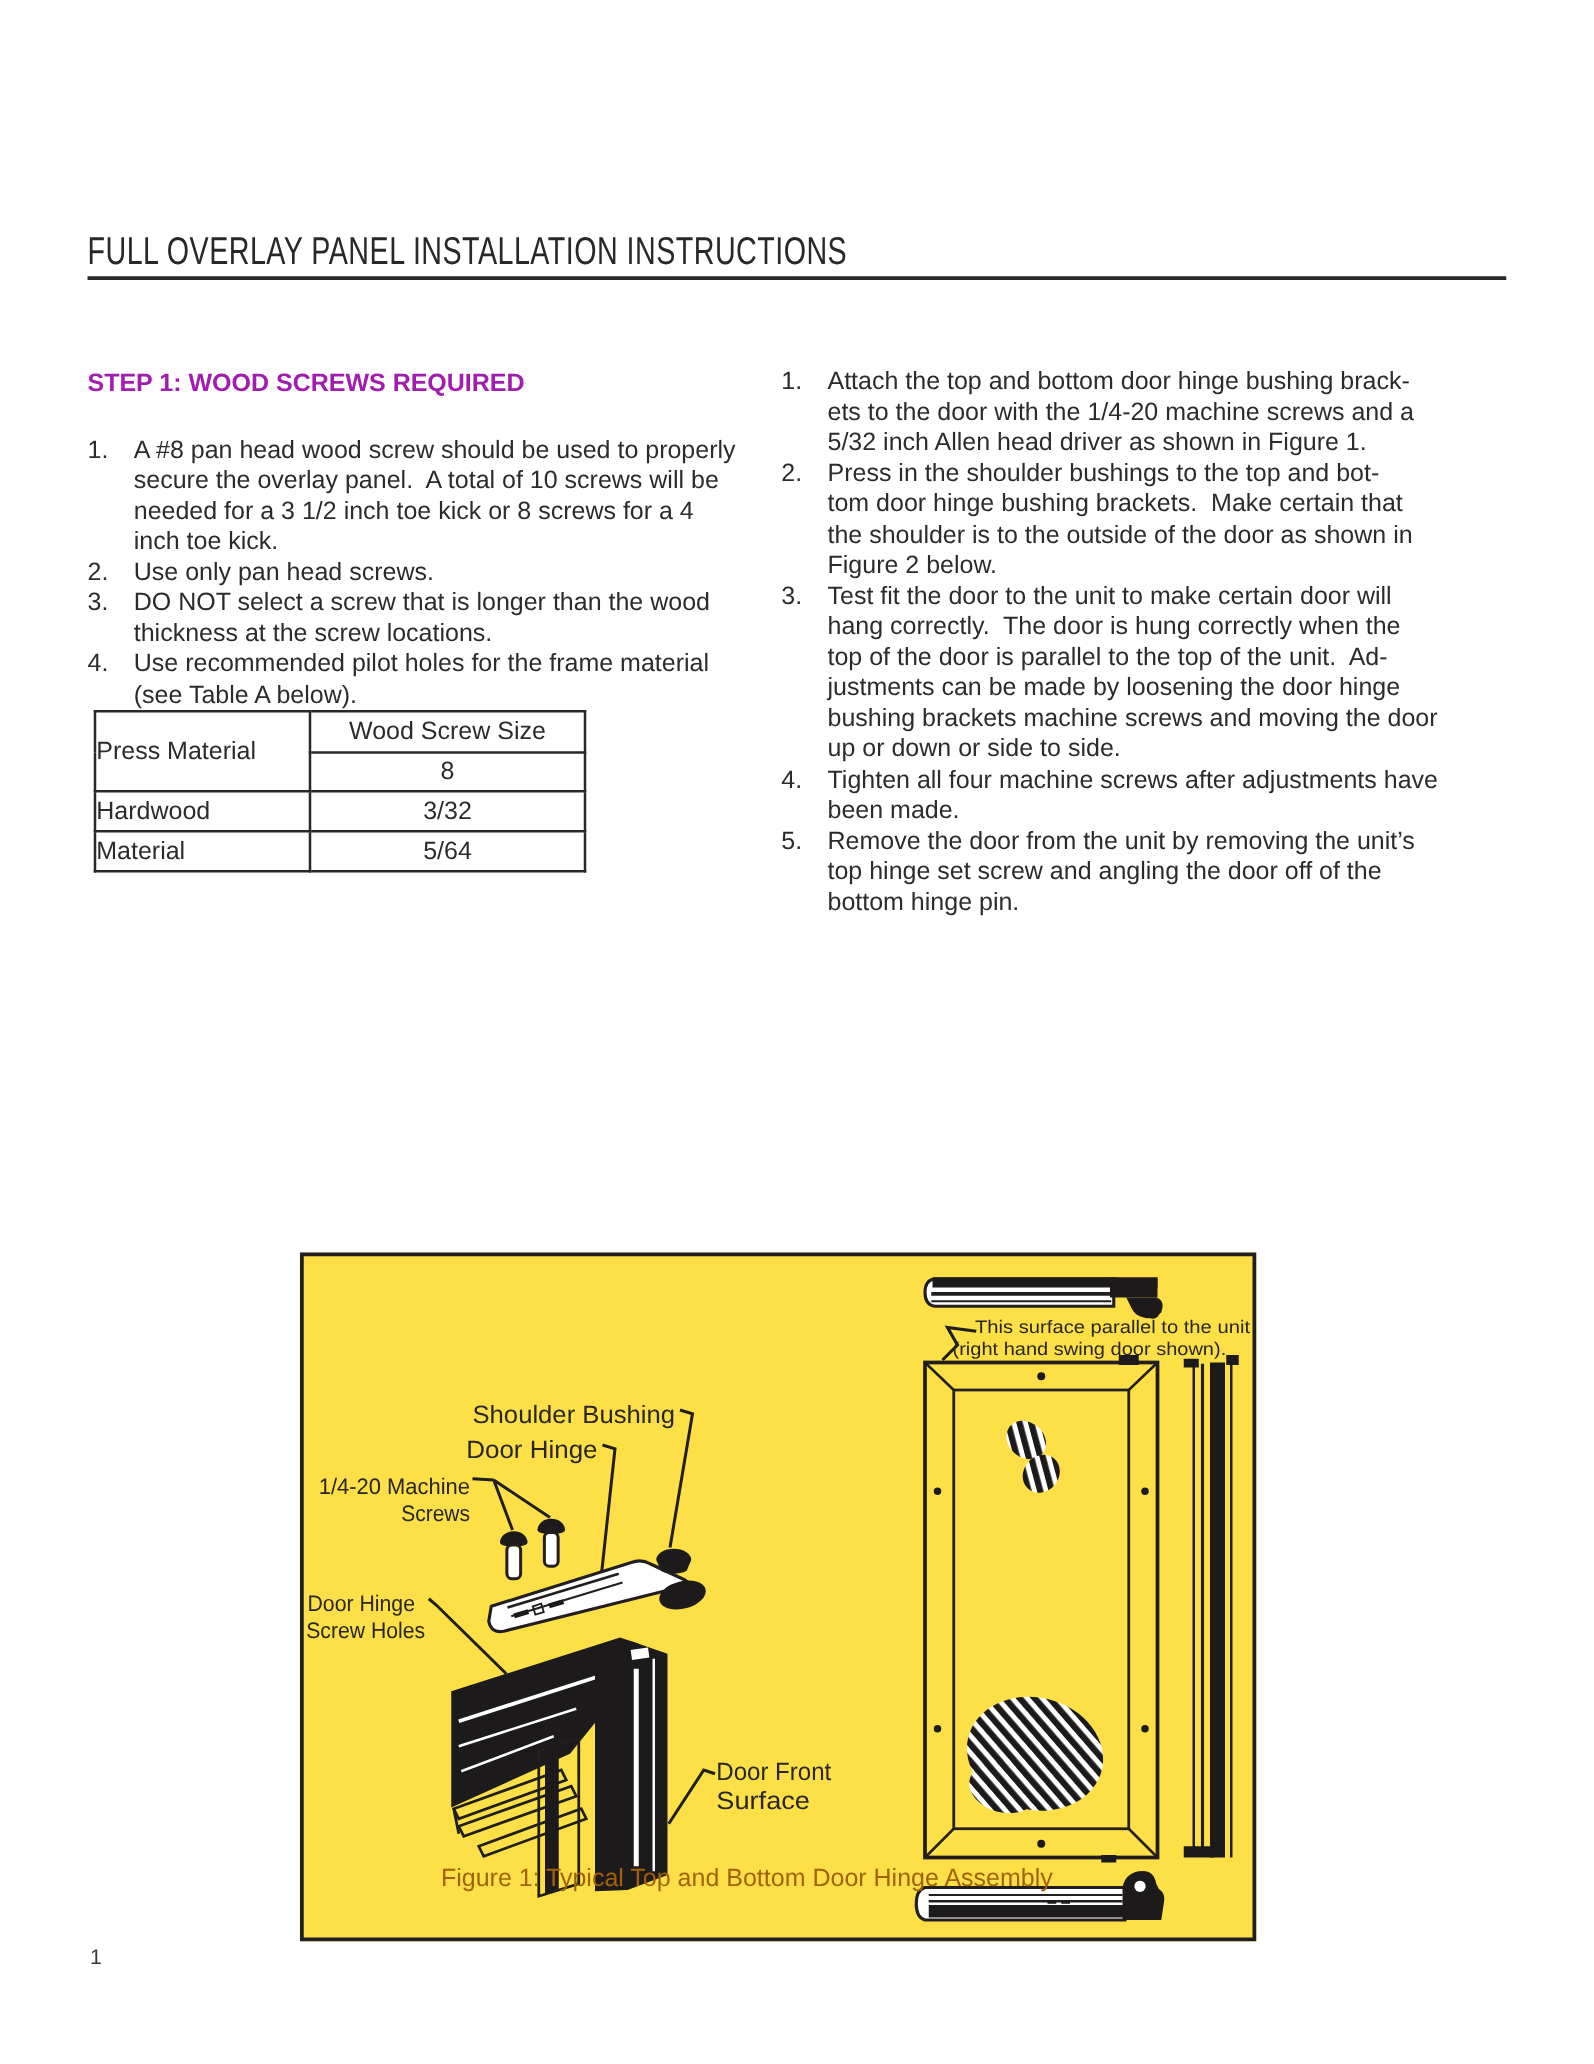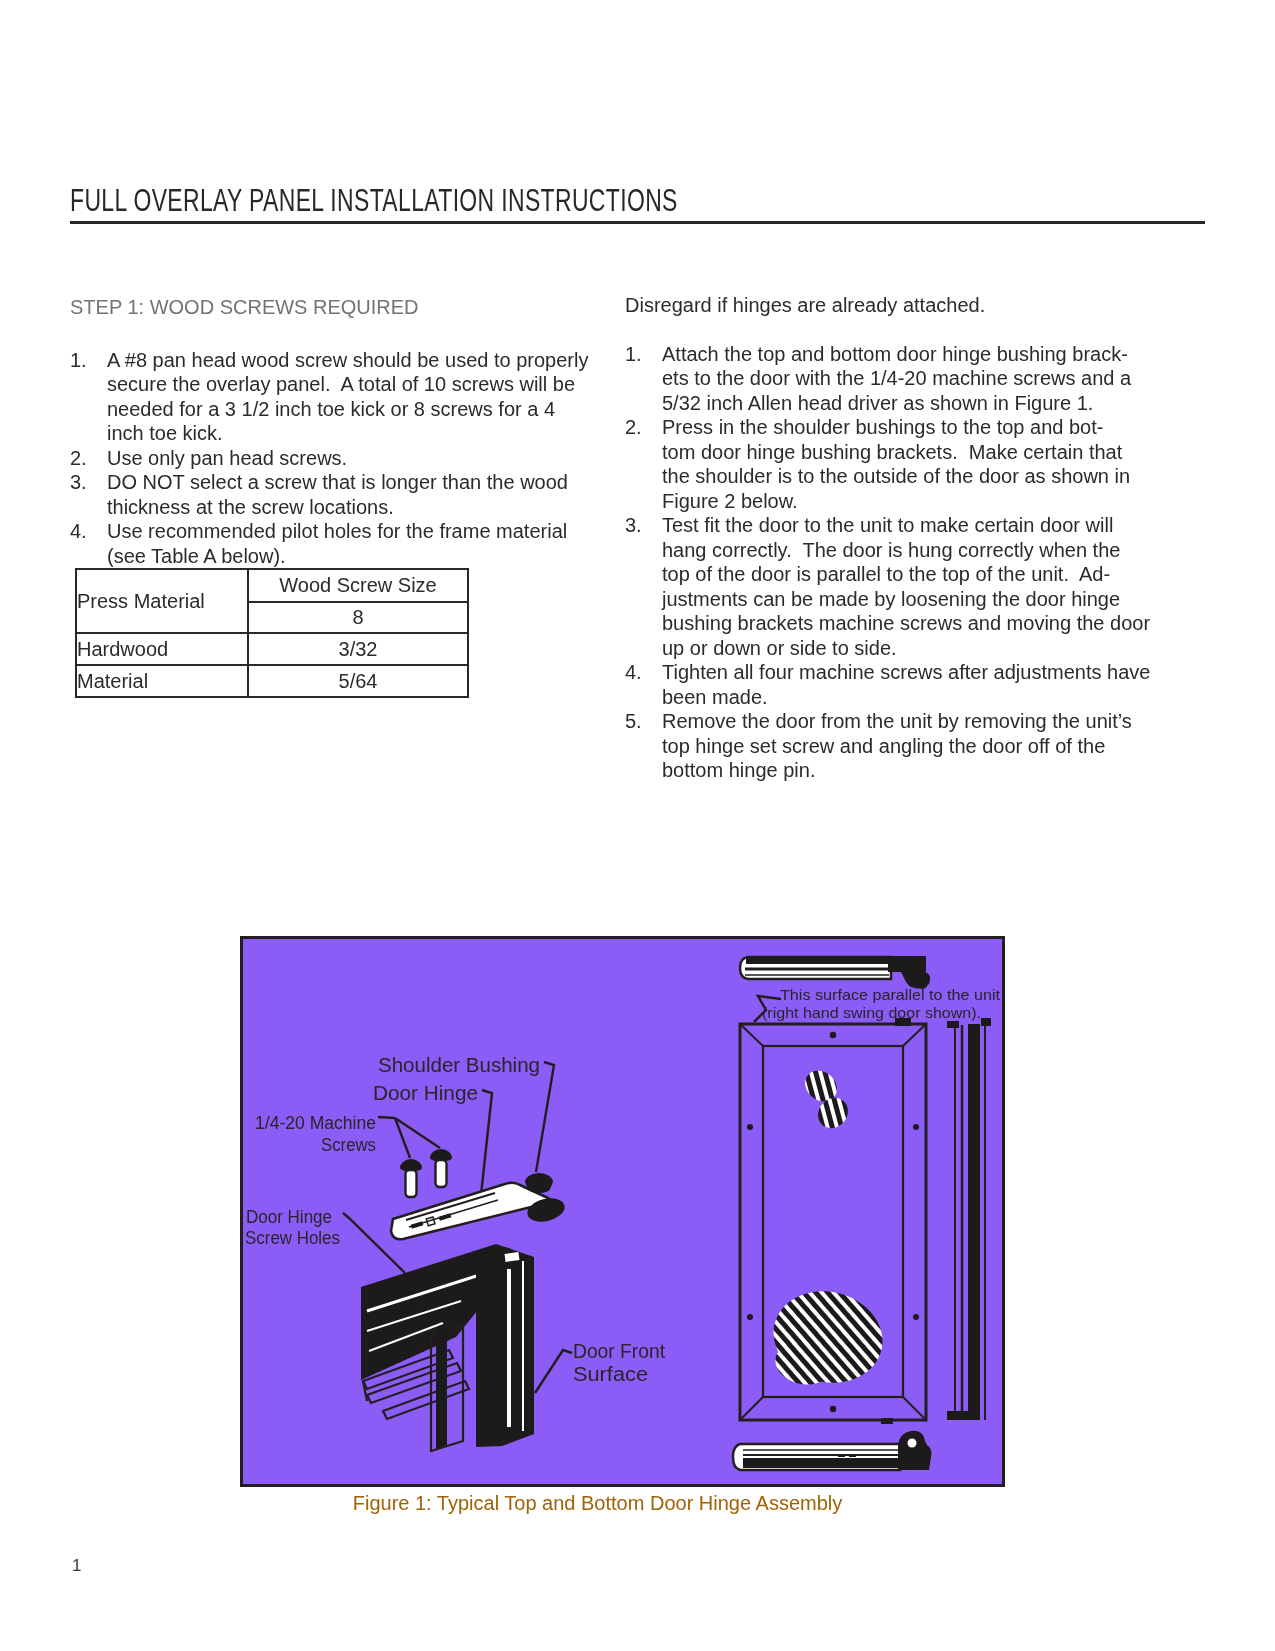--- a/index.html
+++ b/index.html
@@ -3,34 +3,34 @@
 <meta charset="utf-8">
 <style>
   html,body{margin:0;padding:0;background:#ffffff;}
   body{width:1275px;height:1651px;position:relative;font-family:"Liberation Sans",sans-serif;color:#2b2727;overflow:hidden;}
   .page{position:absolute;inset:0;background:#fff;}
   .title{position:absolute;left:70px;top:183px;margin:0;font-size:31px;font-weight:400;white-space:nowrap;letter-spacing:0.5px;transform:scaleX(0.74);transform-origin:left center;color:#2b2728;}
   .rule{position:absolute;left:70px;top:221px;width:1135px;height:3px;background:#2b2728;}
   .col{position:absolute;top:293px;font-size:20px;line-height:24.5px;color:#2e2a2b;}
   .col-left{left:70px;width:548px;}
   .col-right{left:625px;width:580px;}
-  .step-heading{margin:0 0 26px 0;font-size:20px;font-weight:normal;line-height:28.5px;white-space:pre-line;color:#737373;}
+  .step-heading{margin:0 0 26px 0;font-size:20px;font-weight:bold;line-height:28.5px;white-space:pre-line;color:#a21caf;}
   .intro{margin:0 0 24px 0;white-space:pre-wrap;}
   .li{display:flex;}
   .li .num{flex:none;width:37px;}
   .li .body{flex:1;white-space:pre-wrap;}
   .table-cap{margin-top:31px;margin-bottom:9px;}
   table.pilot{border-collapse:collapse;margin-left:5px;width:388px;table-layout:fixed;}
   table.pilot td{border:2.5px solid #2b2728;font-size:20px;padding:0;}
   td.c1{width:170px;padding-left:9px;text-align:left;}
   td.c2{width:218px;text-align:center;}
   tr.hr1 td{height:31px;}
   tr.hr2 td{height:29px;}
   tr.dr td{height:30px;margin-left:35px;}
-  .figure-box{position:absolute;left:240px;top:936px;width:765px;height:551px;border:3px solid #221e1f;box-sizing:border-box;background:#8b5cf6;}
+  .figure-box{position:absolute;left:240px;top:1002px;width:765px;height:551px;border:3px solid #221e1f;box-sizing:border-box;background:#fde047;}
   .figure-box svg{position:absolute;left:0;top:0;}
   .figure-caption{position:absolute;left:215px;top:1492px;width:765px;text-align:center;font-size:20px;color:#a16207;}
   .page-number{position:absolute;left:72px;top:1556px;font-size:17px;color:#3a3637;}
   svg text{font-family:"Liberation Sans",sans-serif;fill:#2a2526;}
 </style>
 </head>
 <body>
 
 <div class="page">
 
@@ -78,21 +78,20 @@
       </tr>
       <tr class="dr">
         <td class="c1">Material</td>
         <td class="c2">5/64</td>
       </tr>
     </tbody>
       </table>
   </section>
 
   <section class="col col-right">
-    <p class="intro">Disregard if hinges are already attached.</p>
     <div>
       <div class="li">
         <span class="num">1.</span>
         <div class="body">Attach the top and bottom door hinge bushing brack-
 ets to the door with the 1/4-20 machine screws and a
 5/32 inch Allen head driver as shown in Figure 1.</div>
       </div>
       <div class="li">
         <span class="num">2.</span>
         <div class="body">Press in the shoulder bushings to the top and bot-

